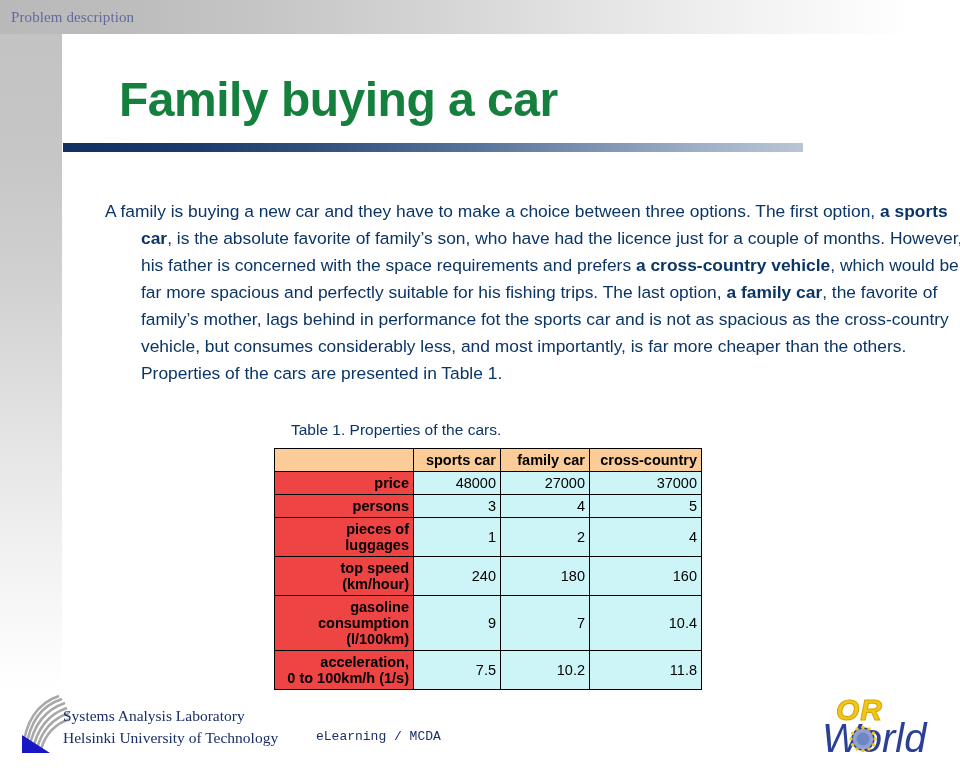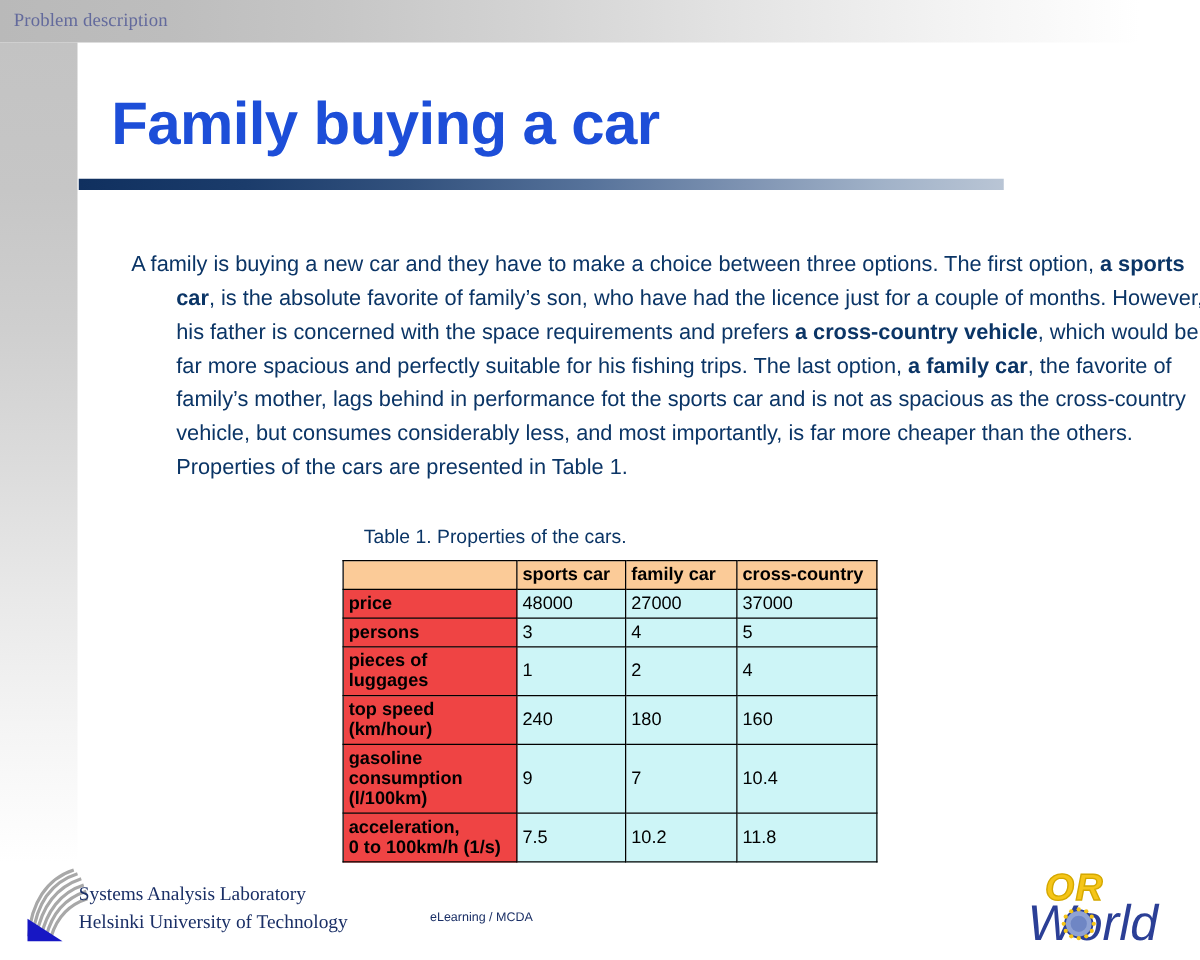--- a/index.html
+++ b/index.html
@@ -48,26 +48,26 @@
     width: 62px;
     height: 656px;
     background: linear-gradient(to bottom,
        #c3c3c3 0%, #c6c6c6 18%, #cfcfcf 35%,
        #dcdcdc 52%, #e9e9e9 68%, #f4f4f4 83%, #ffffff 100%);
   }
 
   
   .title {
     position: absolute;
-    left: 89px;
+    left: 119px;
     top: 72px;
     font-family: "Liberation Sans", sans-serif;
     font-size: 48px;
     font-weight: bold;
-    color: #1d4ed8;
+    color: #15803d;
     letter-spacing: -0.5px;
     white-space: nowrap;
   }
 
   
   .title-rule {
     position: absolute;
     left: 63px;
     top: 143px;
     width: 740px;
@@ -116,21 +116,21 @@
     top: 448px;
     border-collapse: collapse;
     font-family: "Liberation Sans", sans-serif;
     font-size: 14.5px;
     color: #000000;
     background: #ffffff;
   }
   .props-table td, .props-table th {
     border: 1.6px solid #000000;
     padding: 1px 4px;
-    text-align: left;
+    text-align: right;
     vertical-align: middle;
     line-height: 16px;
   }
   .props-table .rowhdr {
     background: #ef4444;
     font-weight: bold;
     width: 130px;
   }
   .props-table .colhdr {
     background: #fbcb98;
@@ -168,25 +168,24 @@
     line-height: 22px;
     white-space: nowrap;
   }
   .footer-text .line2 {
     display: block;
   }
   .footer-course {
     position: absolute;
     left: 316px;
     top: 729px;
-    font-family: Liberation Sans, sans-serif;
-    font-size: 10px;
+    font-family: Liberation Mono, monospace;
+    font-size: 13px;
     color: #1a2f66;
     white-space: nowrap;
-    margin-left: 28px;
   }
   .or-world-logo {
     position: absolute;
     left: 814px;
     top: 692px;
     width: 140px;
     height: 66px;
     font-style: italic;
   }
 </style>

